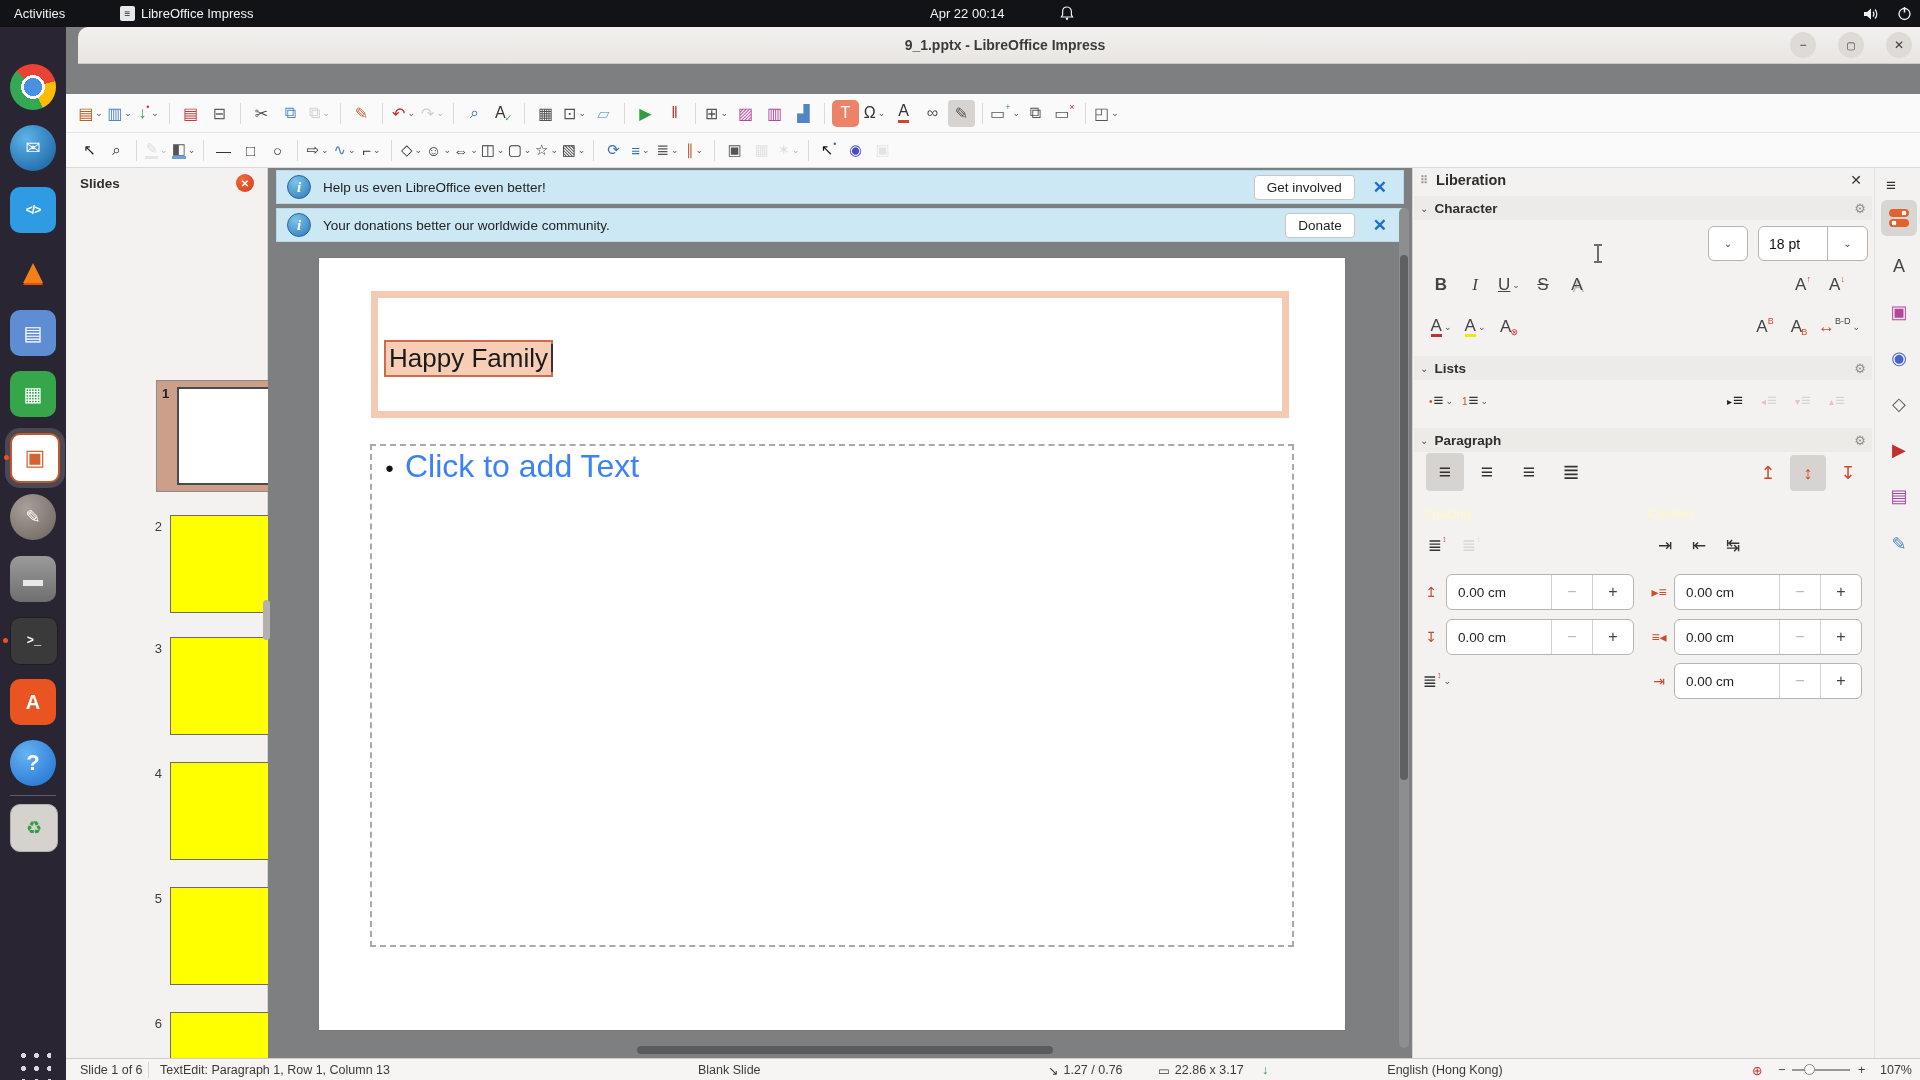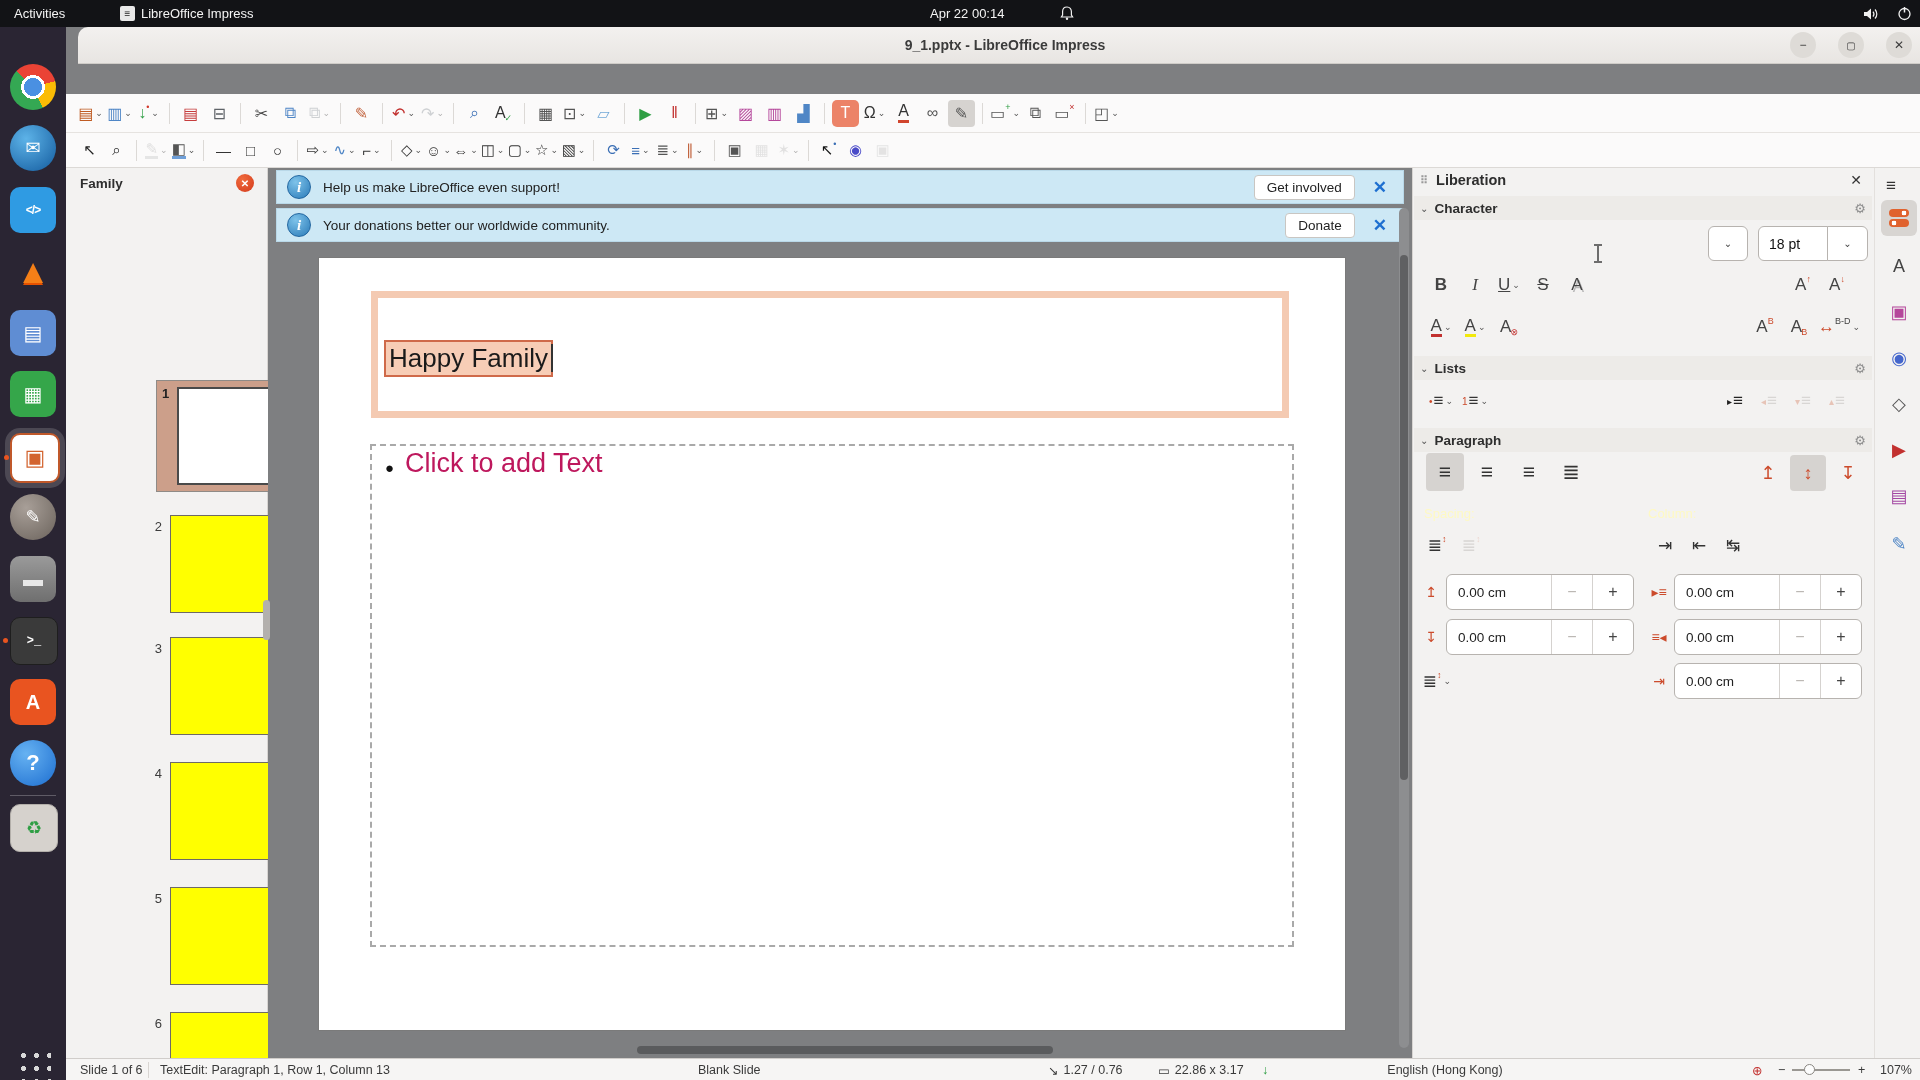--- a/index.html
+++ b/index.html
@@ -86,21 +86,21 @@
   .notif .txt{flex:1;}
   .notif .act{background:#fff;border:1px solid #c9c6c2;border-radius:4px;padding:4px 12px;font-size:13.5px;color:#222;flex:none;}
   .notif .x{color:#1e6fd0;font-size:17px;font-weight:bold;padding:0 6px;flex:none;}
 
   #page{position:absolute;left:50px;top:89px;width:1028px;height:774px;background:#fff;border:1px solid #7a7a7a;box-sizing:border-box;}
   #title-box{position:absolute;left:52px;top:33px;width:918px;height:127px;border:7px solid #f4cab2;box-sizing:border-box;background:#fff;}
   #title-text{position:absolute;left:6px;top:42px;font-size:26px;color:#1a1a1a;background:#f7cdb6;border:2px solid #cf6a4a;padding:1px 3px;display:inline-block;}
   #title-caret{position:absolute;right:-2px;top:2px;width:1.5px;height:28px;background:#333;}
   #content-box{position:absolute;left:51px;top:186px;width:924px;height:503px;border:2px dashed #a9a9a9;box-sizing:border-box;}
   #content-bullet{position:absolute;left:13px;top:13px;font-size:15px;color:#111;}
-  #content-text{position:absolute;left:33px;top:2px;font-size:27px;color:#be185d;}
+  #content-text{position:absolute;left:33px;top:2px;font-size:32px;color:#3b82f6;}
   #vscroll{position:absolute;left:1131px;top:40px;width:10px;height:840px;background:#8d8e90;border-radius:5px;}
   #vscroll .vthumb{position:absolute;left:1px;top:47px;width:8px;height:525px;background:#5f6062;border-radius:4px;}
   #hscroll-thumb{position:absolute;left:369px;top:878px;width:416px;height:8px;background:#5a5b5d;border-radius:4px;}
 
   
   #sidebar{position:absolute;left:1412px;top:168px;width:462px;height:890px;background:#f3f2f1;border-left:1px solid #d8d5d2;box-sizing:border-box;}
   #tabstrip{position:absolute;left:1874px;top:168px;width:46px;height:890px;background:#f3f2f1;border-left:1px solid #e3e0dd;box-sizing:border-box;}
   #sb-header{position:absolute;left:1420px;top:172px;width:446px;display:flex;align-items:center;font-size:14.5px;font-weight:bold;color:#2e2e2e;gap:8px;}
   #sb-grip{color:#9a9a9a;font-size:11px;}
   #sb-close{margin-left:auto;color:#333;font-size:14px;font-weight:normal;padding-right:4px;}
@@ -468,21 +468,21 @@
       <div class="tb-btn">
         <span class="g" style="color: rgb(74, 74, 200);">◉</span>
       </div>
       <div class="tb-btn dis">
         <span class="g" style="color: rgb(201, 201, 201);">▣</span>
       </div>
     </div>
 
   <div id="slides-panel">
     <div id="slides-header">
-      <span>Family</span>
+      <span>Slides</span>
       <span id="slides-close">
           <span>✕</span>
         </span>
     </div>
     <div id="slide-list">
         <div id="sel-frame">
           <span class="num">1</span>
           <div class="inner" style="background: rgb(255, 255, 255);"></div>
         </div>
         <span class="slide-num" style="top: 351px;">2</span>
@@ -495,21 +495,21 @@
         <div class="thumb" style="top: 719px; background: rgb(255, 255, 0);"></div>
         <span class="slide-num" style="top: 848px;">6</span>
         <div class="thumb" style="top: 844px; background: rgb(255, 255, 0);"></div>
       </div>
   </div>
   <div id="splitter"></div>
 
   <div id="workspace">
     <div class="notif" id="notif-0">
       <span class="info-ico">i</span>
-      <span class="txt">Help us make LibreOffice even support!</span>
+      <span class="txt">Help us even LibreOffice even better!</span>
       <span class="act">Get involved</span>
       <span class="x">✕</span>
     </div>
     <div class="notif" id="notif-1">
       <span class="info-ico">i</span>
       <span class="txt">Your donations better our worldwide community.</span>
       <span class="act">Donate</span>
       <span class="x">✕</span>
     </div>
 

